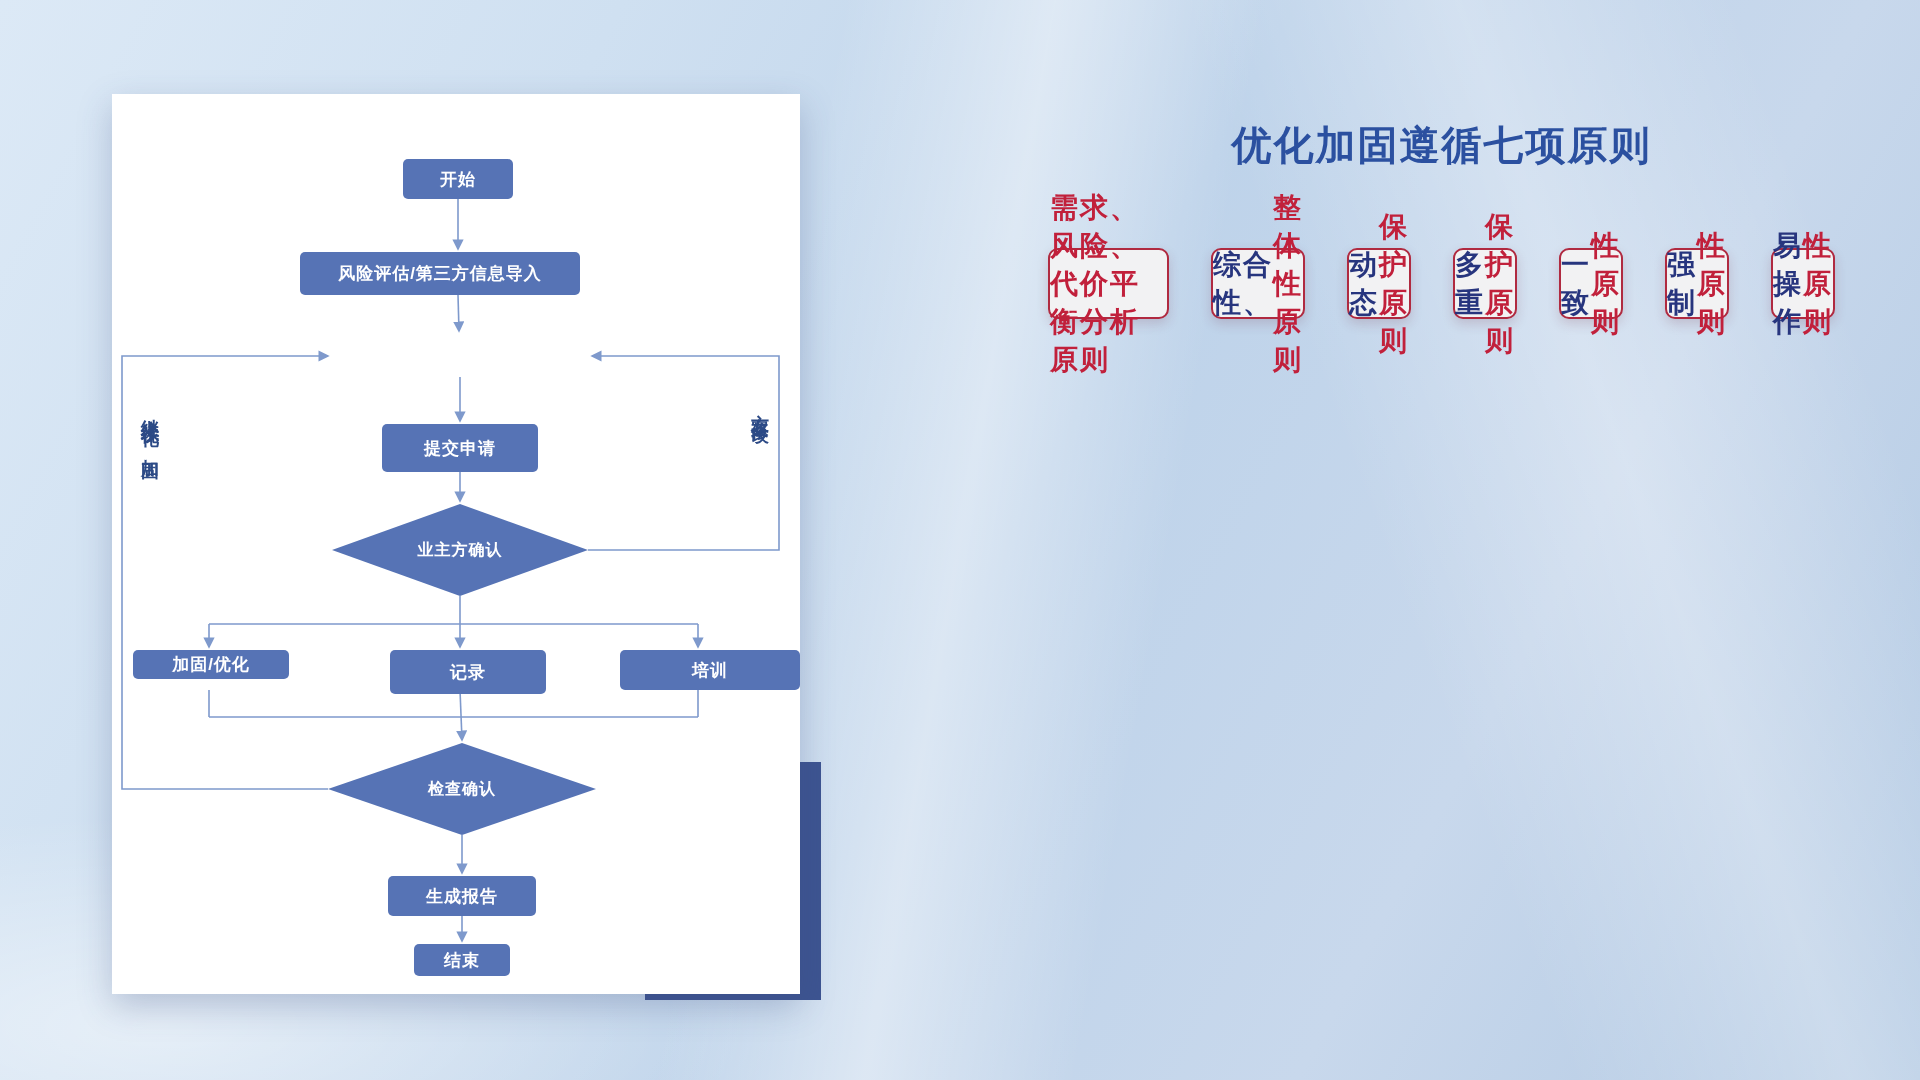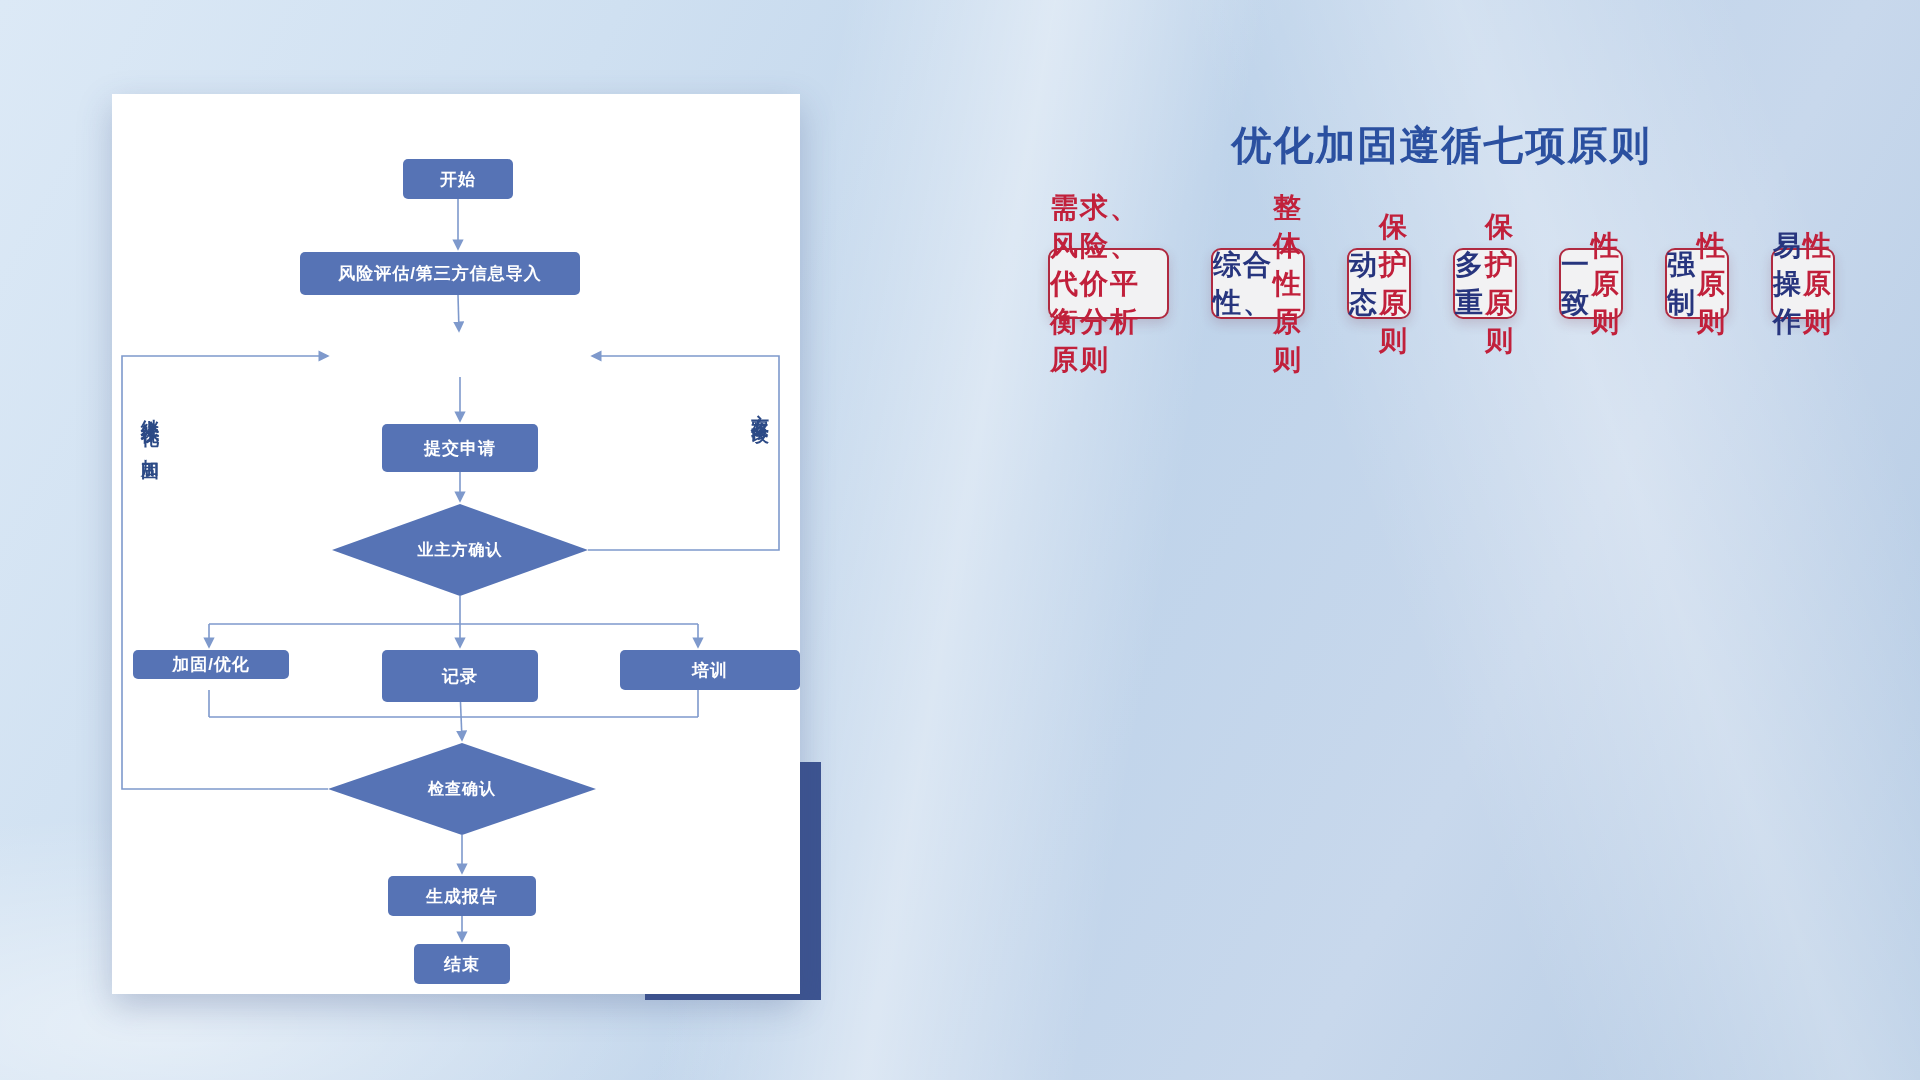--- a/index.html
+++ b/index.html
@@ -93,37 +93,37 @@
     </div>
 
     <div class="fnode diamond" style="left:220px;top:410px;width:256px;height:92px">
       <span>业主方确认</span>
     </div>
 
     <div class="fnode" style="left:21px;top:556px;width:156px;height:29px">
       <span>加固/优化</span>
     </div>
 
-    <div class="fnode" style="left:270px;top:556px;width:156px;height:52px">
+    <div class="fnode" style="left:278px;top:556px;width:156px;height:44px">
       <span>记录</span>
     </div>
 
     <div class="fnode" style="left:508px;top:556px;width:180px;height:40px">
       <span>培训</span>
     </div>
 
     <div class="fnode diamond" style="left:216px;top:649px;width:268px;height:92px">
       <span>检查确认</span>
     </div>
 
     <div class="fnode" style="left:276px;top:782px;width:148px;height:40px">
       <span>生成报告</span>
     </div>
 
-    <div class="fnode" style="left:302px;top:850px;width:96px;height:40px">
+    <div class="fnode" style="left:302px;top:850px;width:96px;height:32px">
       <span>结束</span>
     </div>
 
     <div class="vlabel" style="left:26px;top:310px">继续优化/加固</div>
 
     <div class="vlabel" style="left:636px;top:306px">方案修改</div>
   </div>
 
   <div class="panel-title">优化加固遵循七项原则</div>
 

